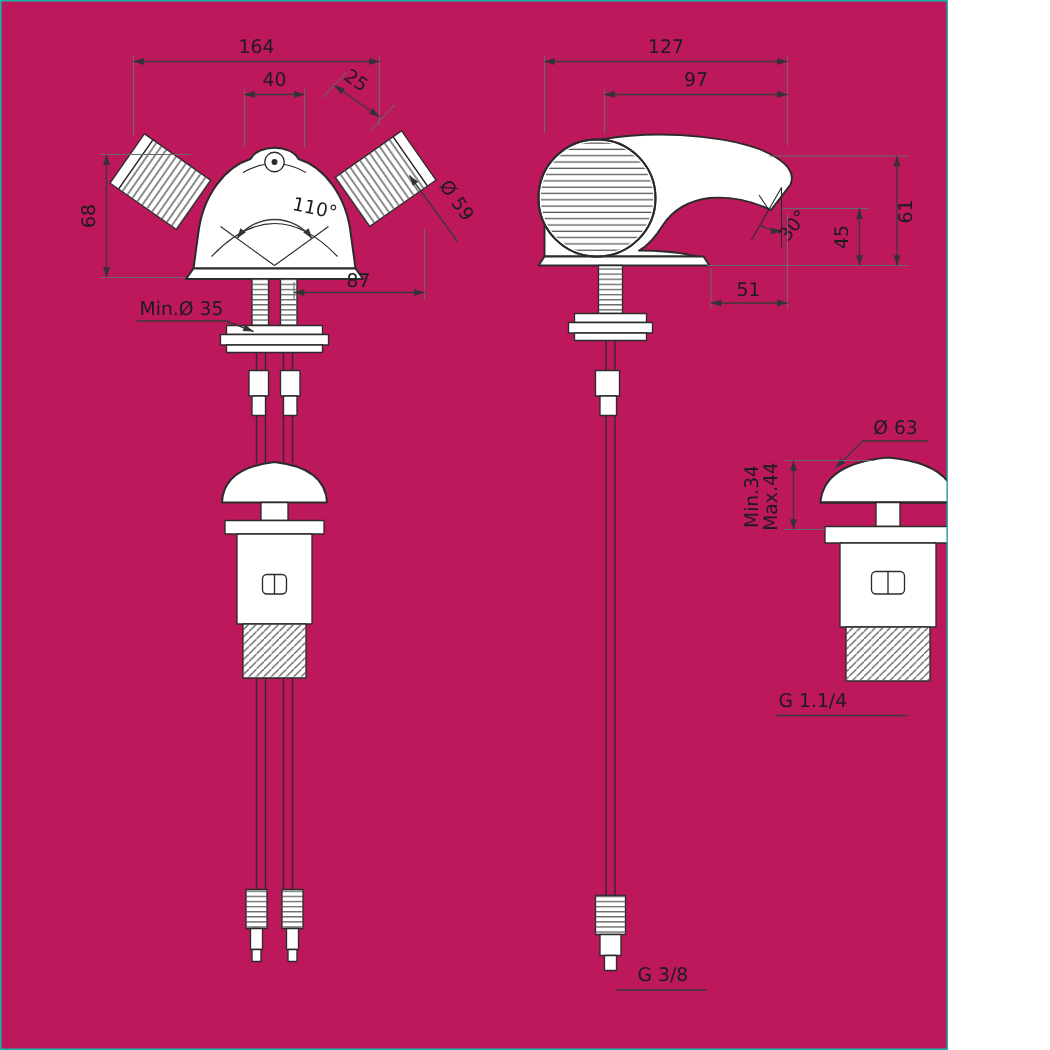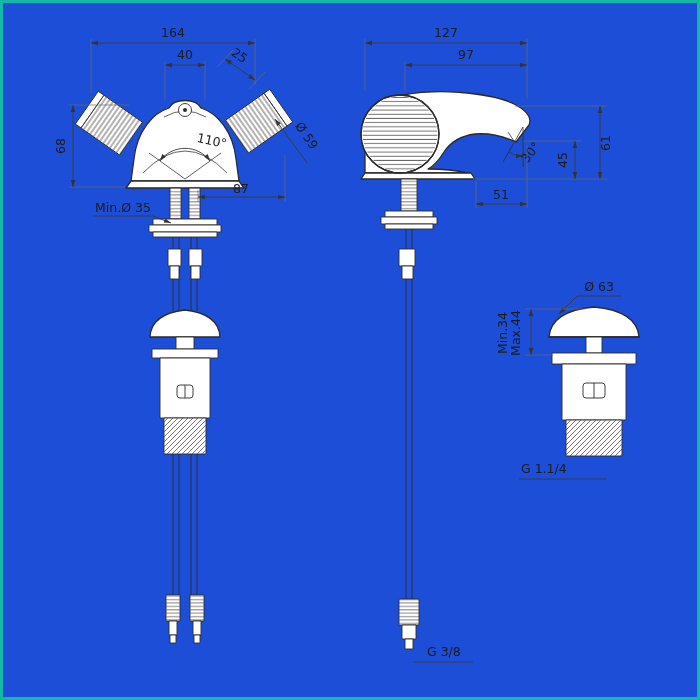--- a/index.html
+++ b/index.html
@@ -1,16 +1,16 @@
 <!DOCTYPE html>
 <html><head>
 <meta charset="utf-8">
 <style>
   html,body{margin:0;padding:0;background:#fff;}
-  .stage{width:700px;height:700px;background:#1d4ed8;border:3px solid #14b8a6;box-sizing:border-box;position:relative;overflow:hidden;}
+  .stage{width:632px;height:700px;background:#be185d;border:1px solid #14b8a6;box-sizing:border-box;position:relative;overflow:hidden;}
   svg{display:block;}
   .s  {stroke:#2b2b2b;stroke-width:1.3;stroke-linejoin:round;stroke-linecap:round;}
   .s1 {stroke:#2b2b2b;stroke-width:0.9;stroke-linejoin:round;}
   .thin{stroke:#2b2b2b;stroke-width:0.75;fill:none;}
   .dim{stroke:#3a3a3a;stroke-width:0.9;fill:none;}
   .ext{stroke:#6a6a6a;stroke-width:0.7;fill:none;}
   .dimtext{font-family:"DejaVu Sans", sans-serif;font-size:12.5px;fill:#1c1c1c;}
 </style>
 </head>
 <body>

